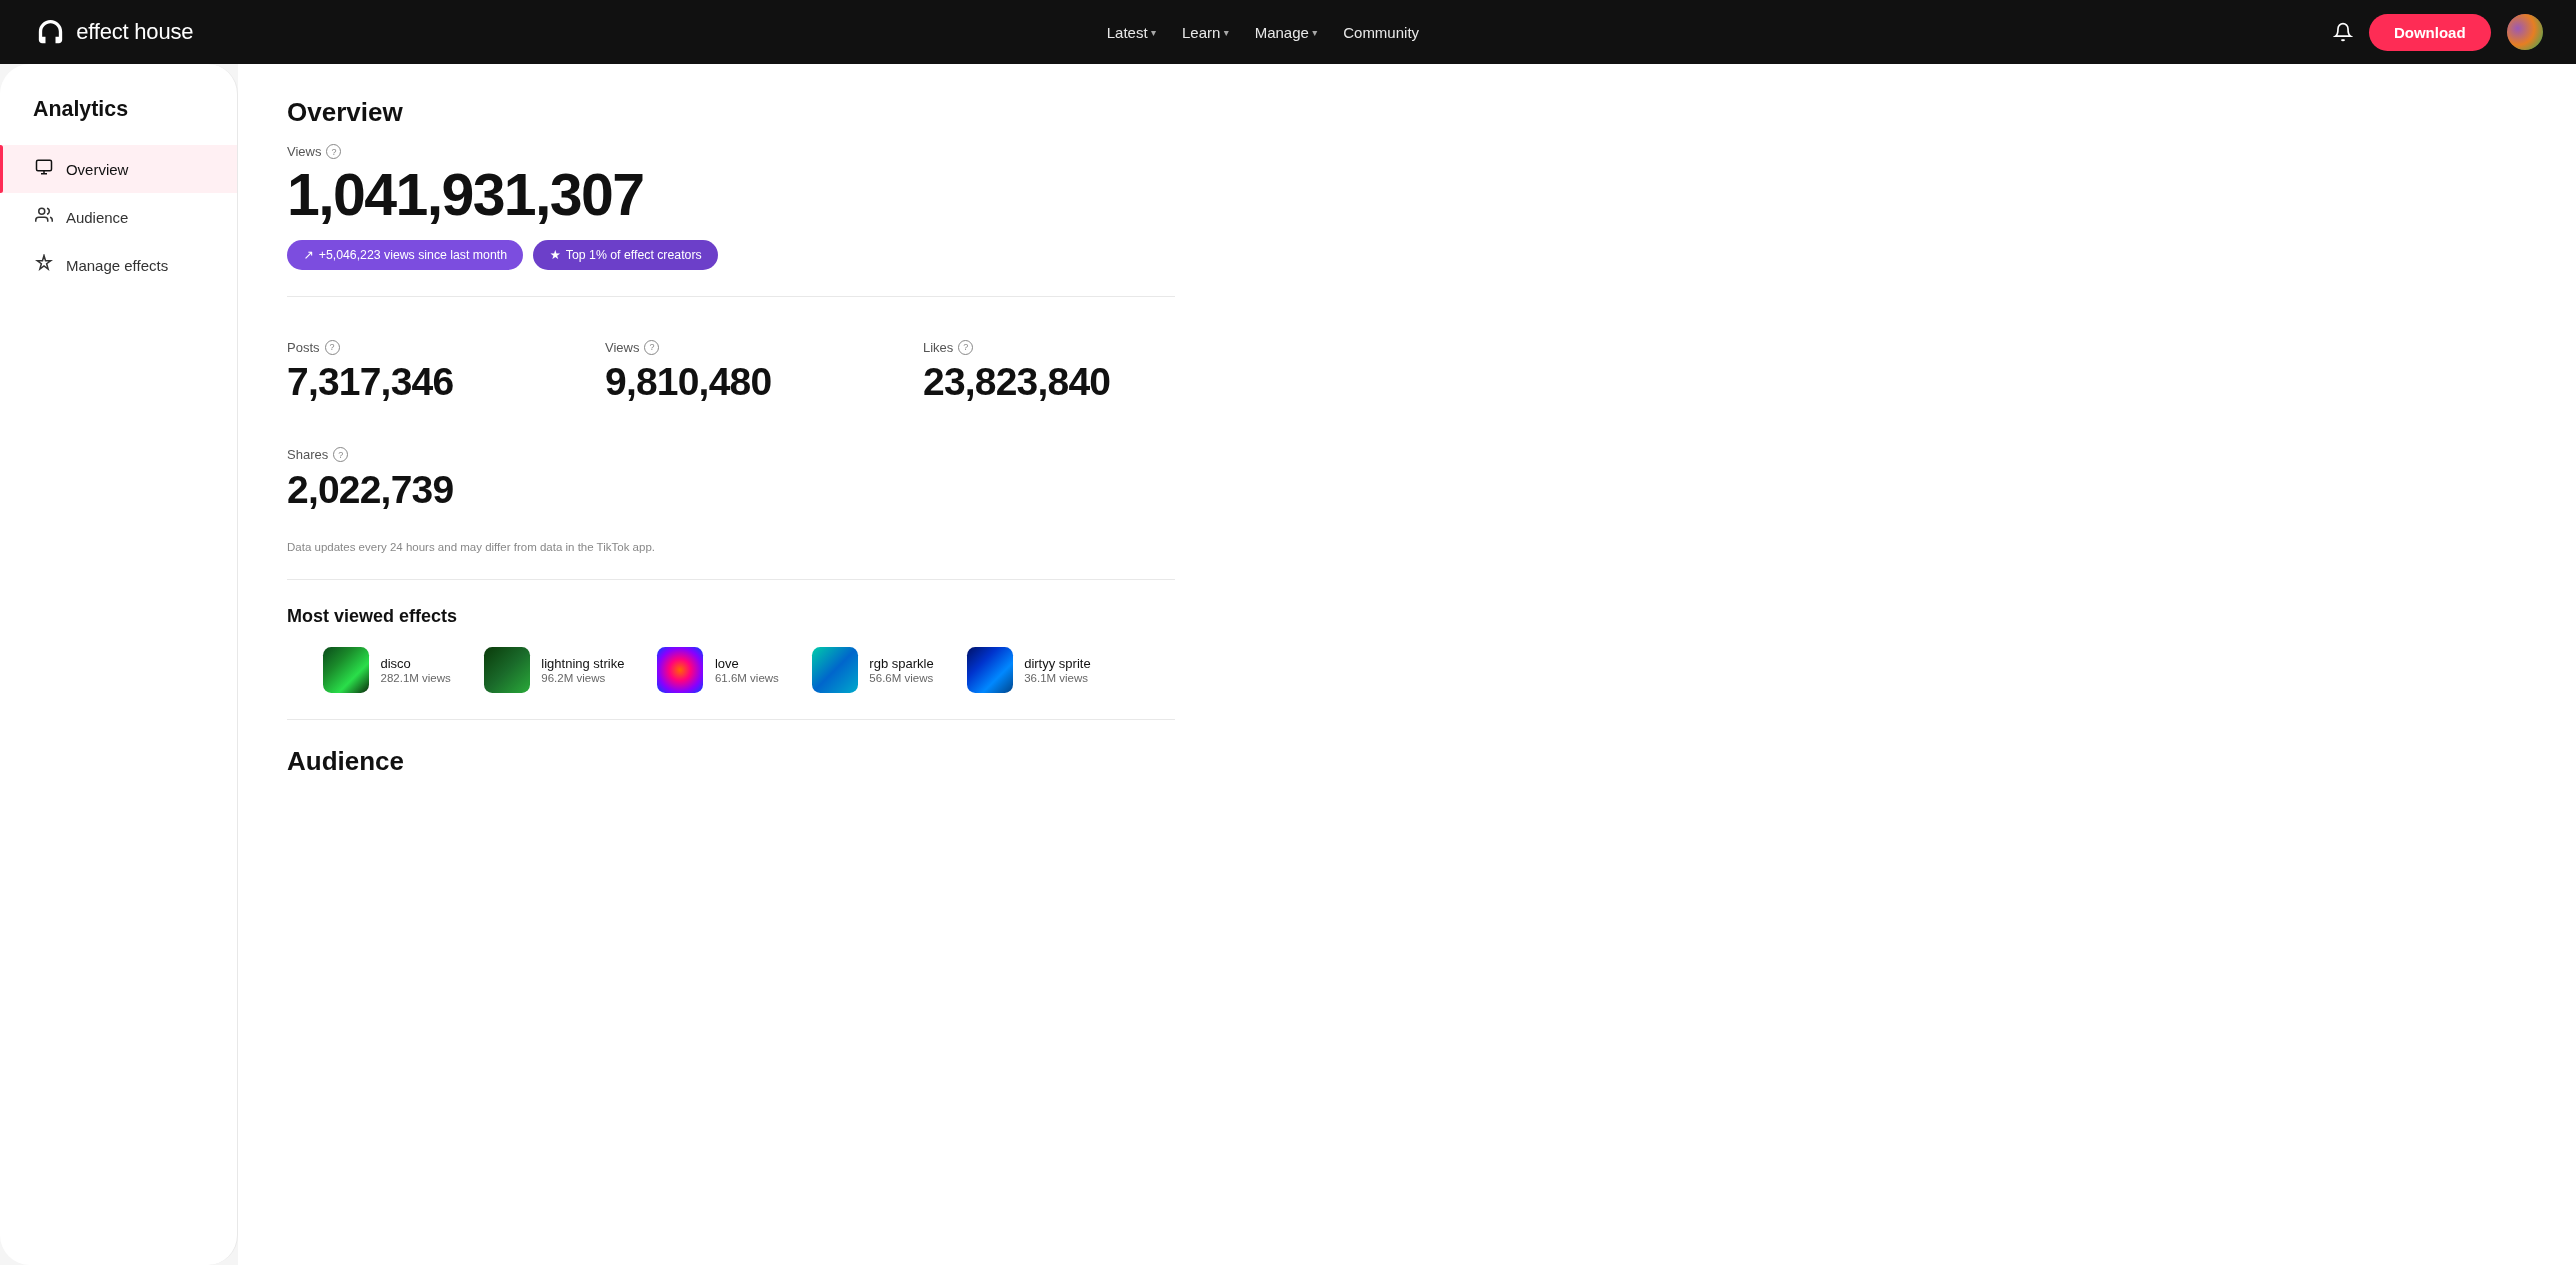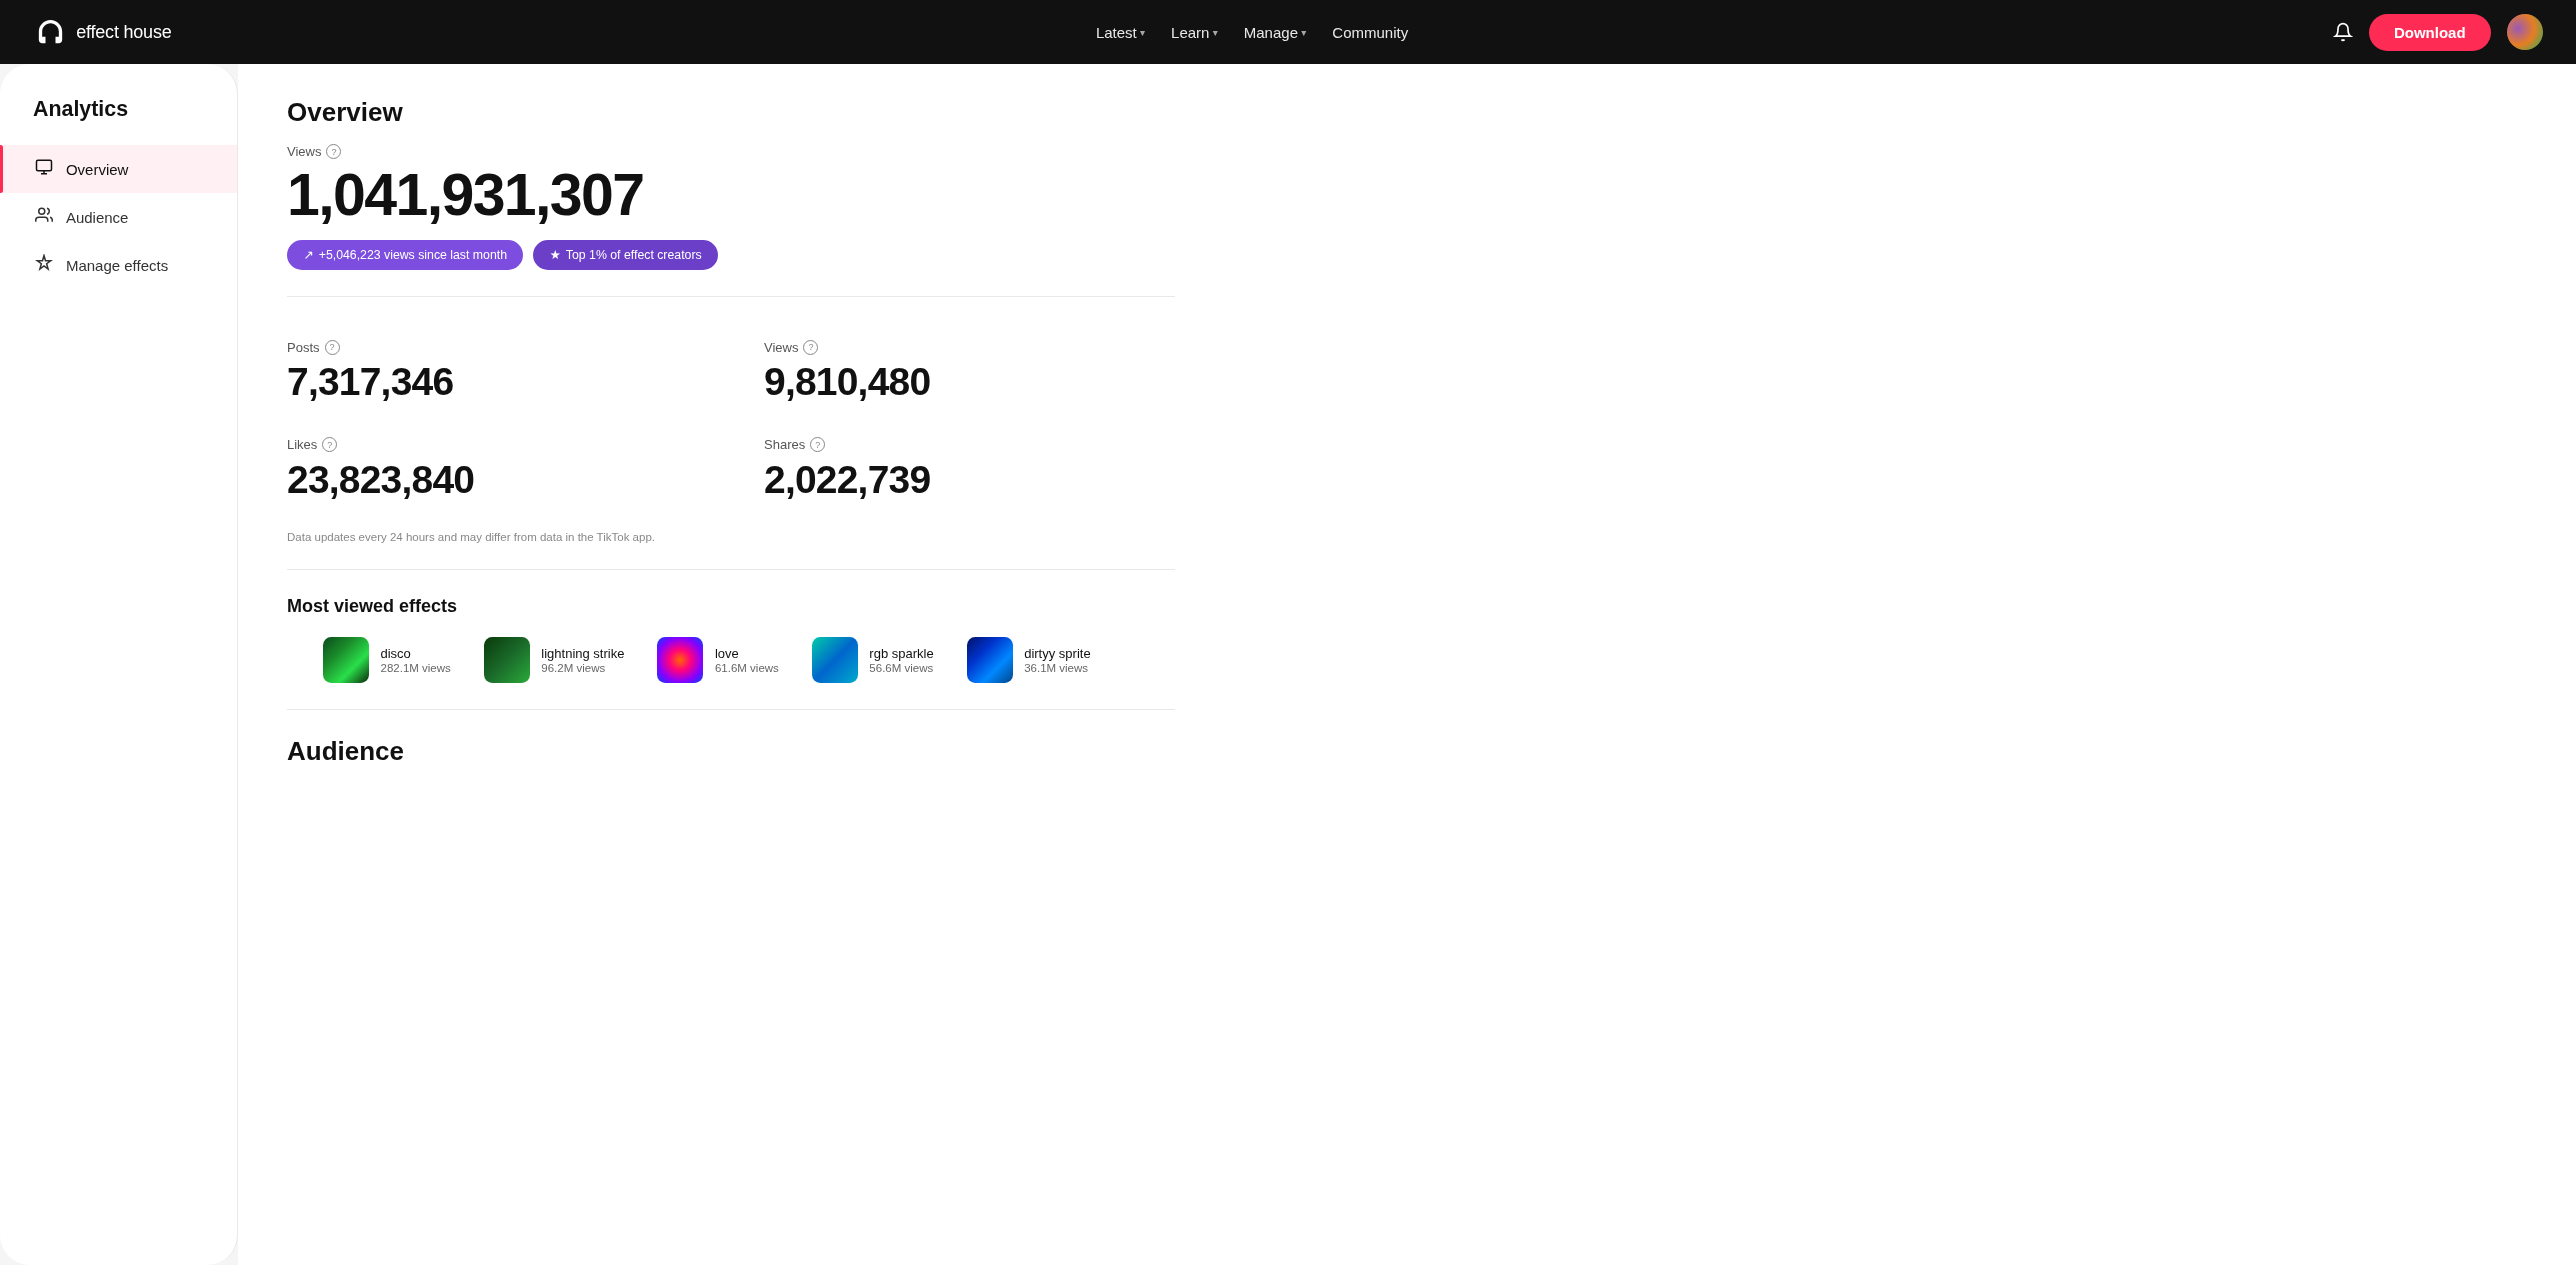--- a/index.html
+++ b/index.html
@@ -21,21 +21,21 @@
       display: flex;
       align-items: center;
       gap: 8.2px;
     }
     .logo-icon {
       width: 35px;
       height: 35px;
     }
     .logo-text {
       color: #fff;
-      font-size: 18px;
+      font-size: 22px;
       font-weight: 500;
       letter-spacing: -0.2px;
     }
     .header-nav {
       display: flex;
       align-items: center;
       gap: 26px;
     }
     .nav-item {
       color: #fff;
@@ -210,22 +210,22 @@
       display: flex;
       align-items: center;
       gap: 5px;
     }
     .badge-purple { background: #7c4ddf; }
     .badge-star { background: #6c3fc9; }
 
     
     .stats-grid {
       display: grid;
-      grid-template-columns: 1fr 1fr;
-      gap: 33px 66px;
+      grid-template-columns: 1fr 1fr 1fr;
+      gap: 43px 66px;
       padding: 16.4px 0;
     }
     .stat-block {}
     .stat-value {
       font-size: 39px;
       font-weight: 800;
       color: #111;
       letter-spacing: -0.8px;
       line-height: 1.1;
       margin-top: 3.3px;

